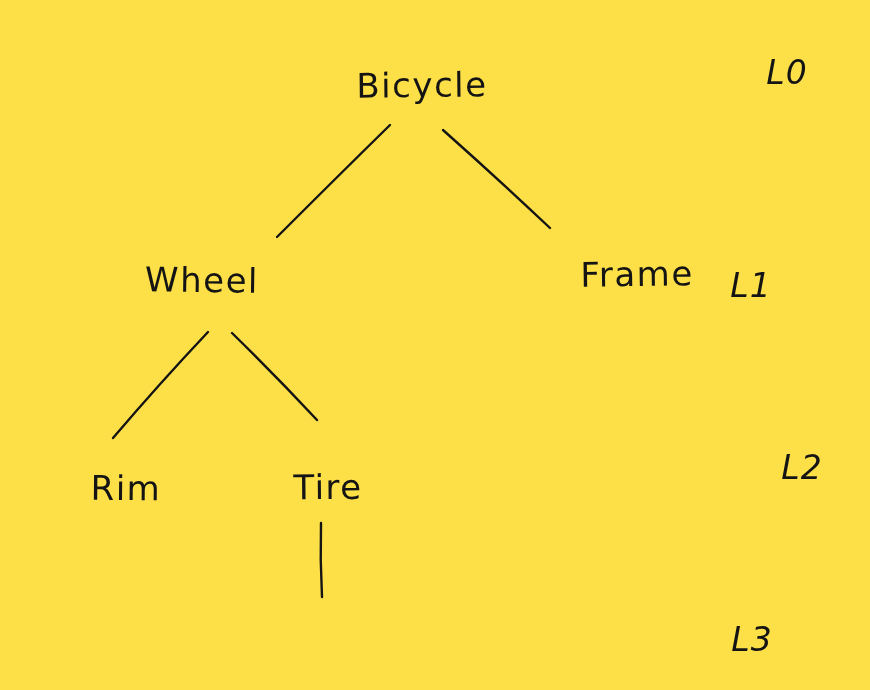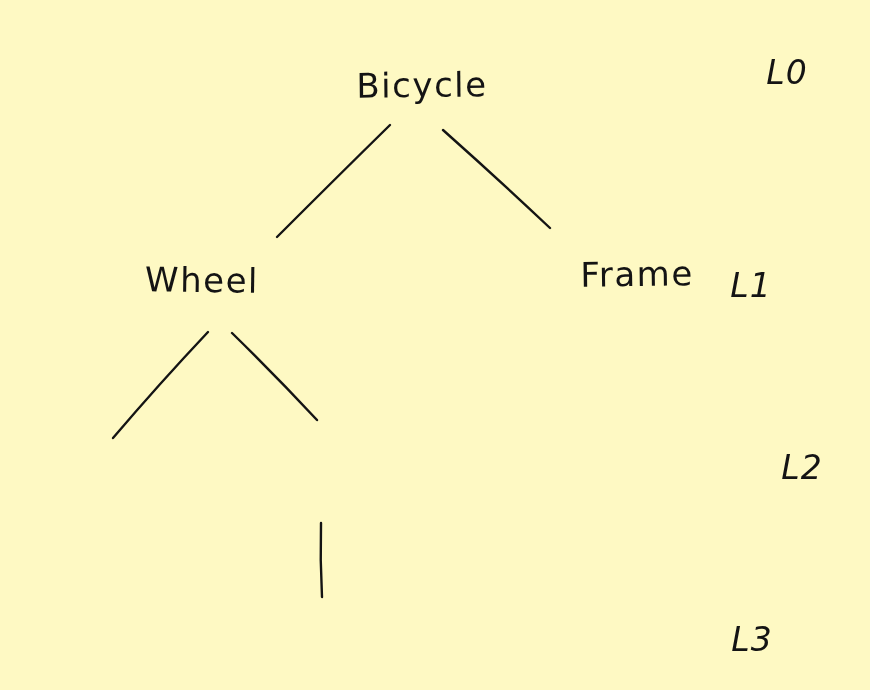--- a/index.html
+++ b/index.html
@@ -1,21 +1,21 @@
 <!DOCTYPE html>
 <html><head>
 <meta charset="utf-8">
 <style>
   * { margin: 0; padding: 0; box-sizing: border-box; }
   html, body { background: #ffffff; }
   .canvas {
     position: relative;
     width: 870px;
     height: 690px;
-    background: #fef9c3;
+    background: #fde047;
     overflow: hidden;
     font-family: "DejaVu Sans", sans-serif;
   }
   .edges {
     position: absolute;
     top: 0; left: 0;
     width: 870px; height: 690px;
   }
   .edges path {
     fill: none;
@@ -66,19 +66,21 @@
     <path d="M390,125 Q335,179 277,237"></path>
     <path d="M443,130 Q497,178 550,228"></path>
     <path d="M208,332 Q159,384 113,438"></path>
     <path d="M232,333 Q276,376 317,420"></path>
     <path d="M321,523 Q320,560 322,597"></path>
   </svg>
 
   <div class="label" id="node-bicycle">Bicycle</div>
   <div class="label" id="node-wheel">Wheel</div>
   <div class="label" id="node-frame">Frame</div>
+  <div class="label" id="node-rim">Rim</div>
+  <div class="label" id="node-tire">Tire</div>
 
   <div class="level-label" id="level-l0">L0</div>
   <div class="level-label" id="level-l1">L1</div>
   <div class="level-label" id="level-l2">L2</div>
   <div class="level-label" id="level-l3">L3</div>
 
 </div>
 
 </body></html>

